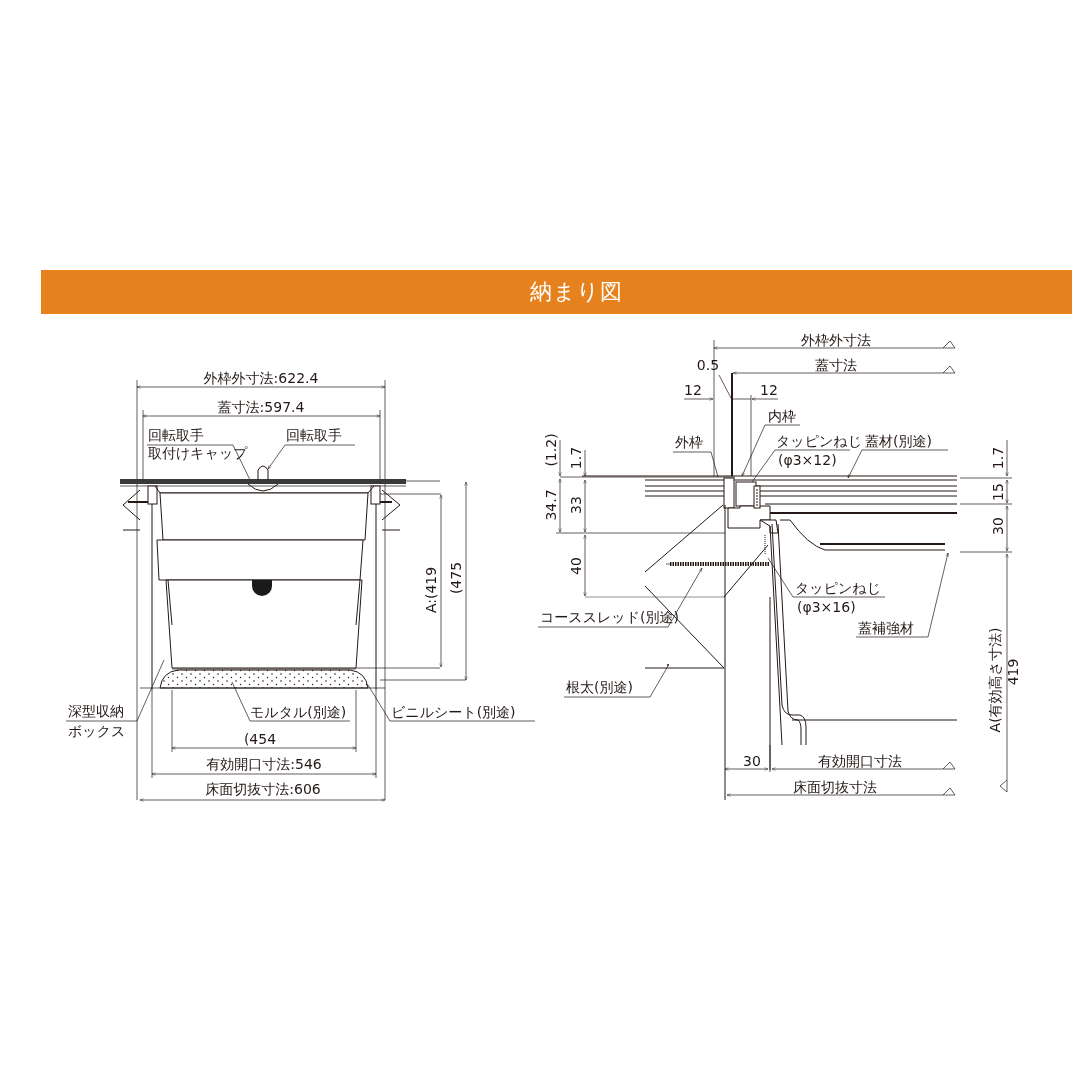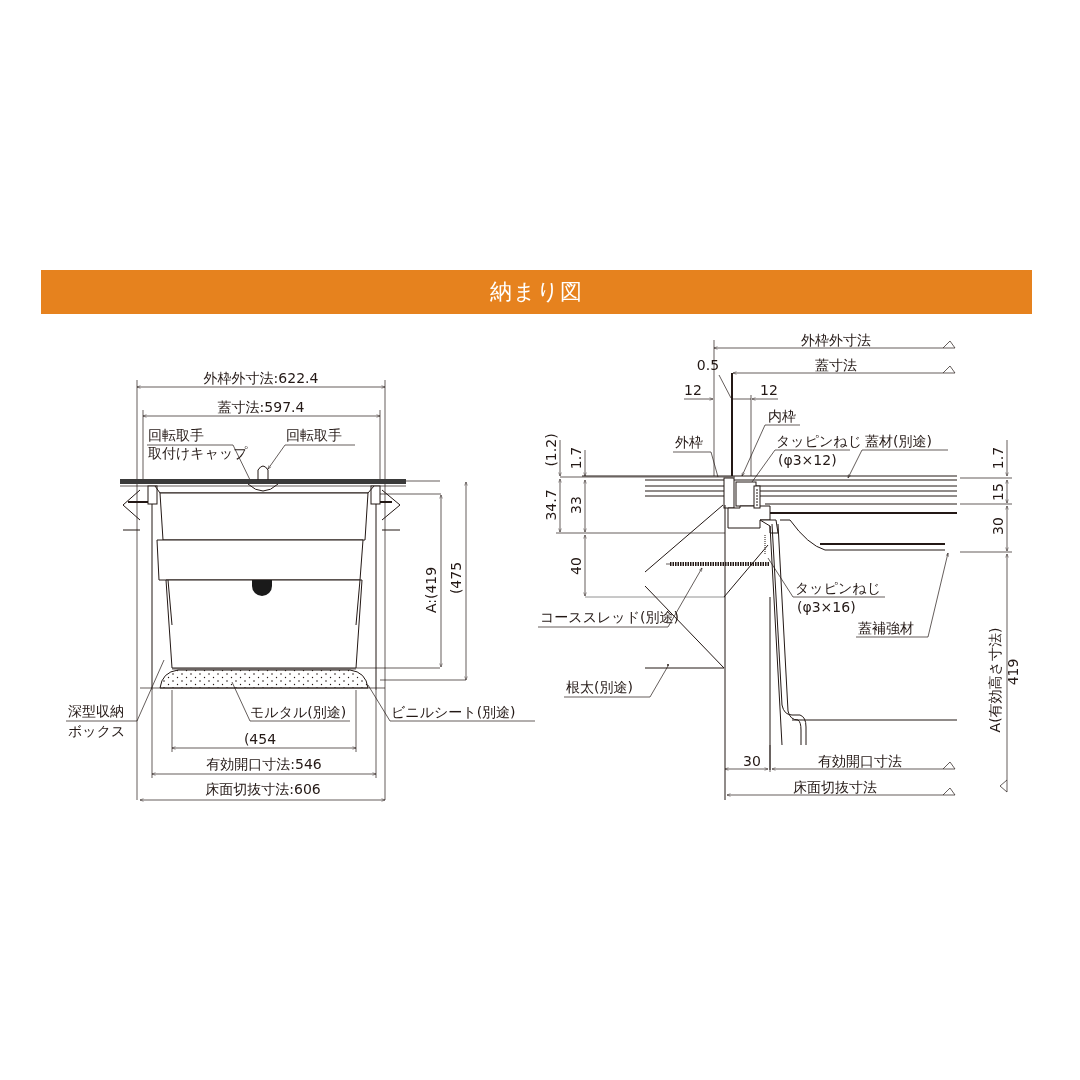--- a/index.html
+++ b/index.html
@@ -1,19 +1,19 @@
 <!DOCTYPE html>
 <html><head>
 <meta charset="utf-8">
 <style>
   html, body { margin:0; padding:0; background:#ffffff; }
   body { width:1080px; height:1080px; position:relative; overflow:hidden;
          font-family: "DejaVu Sans", "Liberation Sans", sans-serif; color:#231815; }
   .banner { position:absolute; left:41px; top:270px; width:991px; height:44px;
-            background:#e6821e; display:flex; align-items:center; justify-content:center; }
+            background:#e6821e; display:flex; align-items:center; justify-content:center;padding-left:40px; }
   .banner-title { color:#ffffff; font-size:22px; letter-spacing:1px; }
   svg { position:absolute; left:0; top:0; }
   svg text { font-family: "DejaVu Sans", "Liberation Sans", sans-serif; fill:#231815; }
   .ln { stroke:#231815; stroke-width:1; fill:none; }
   .thin { stroke:#231815; stroke-width:0.7; fill:none; }
   .thick { stroke:#231815; stroke-width:2; fill:none; }
   .gray { stroke:#777; stroke-width:0.8; fill:none; }
   .fillw { fill:#ffffff; stroke:#231815; stroke-width:1; }
   .lbl { font-size:14px; }
   .dim { font-size:14px; }

